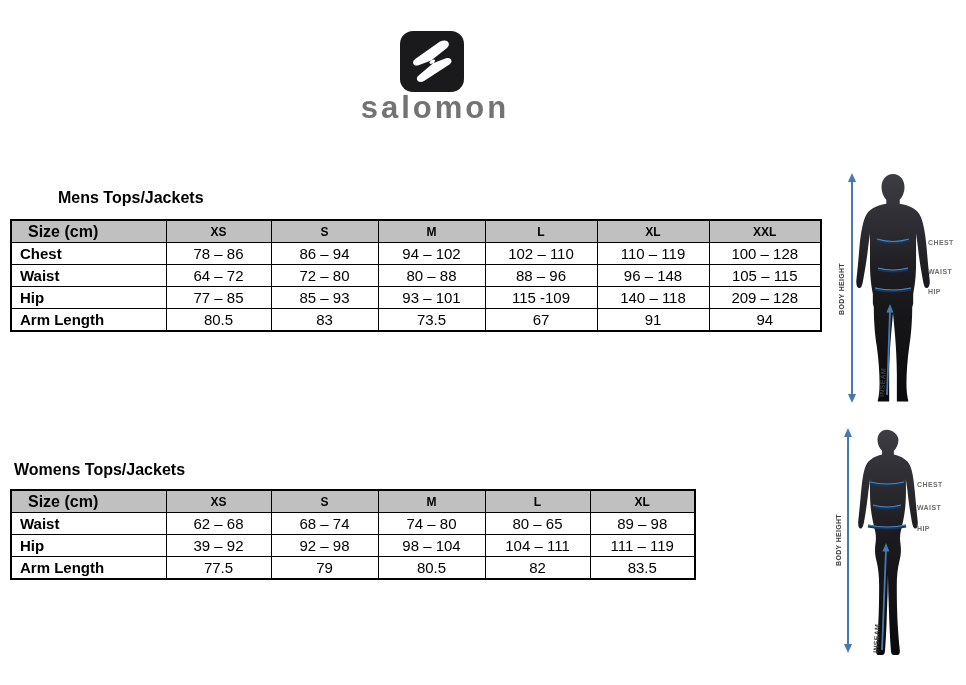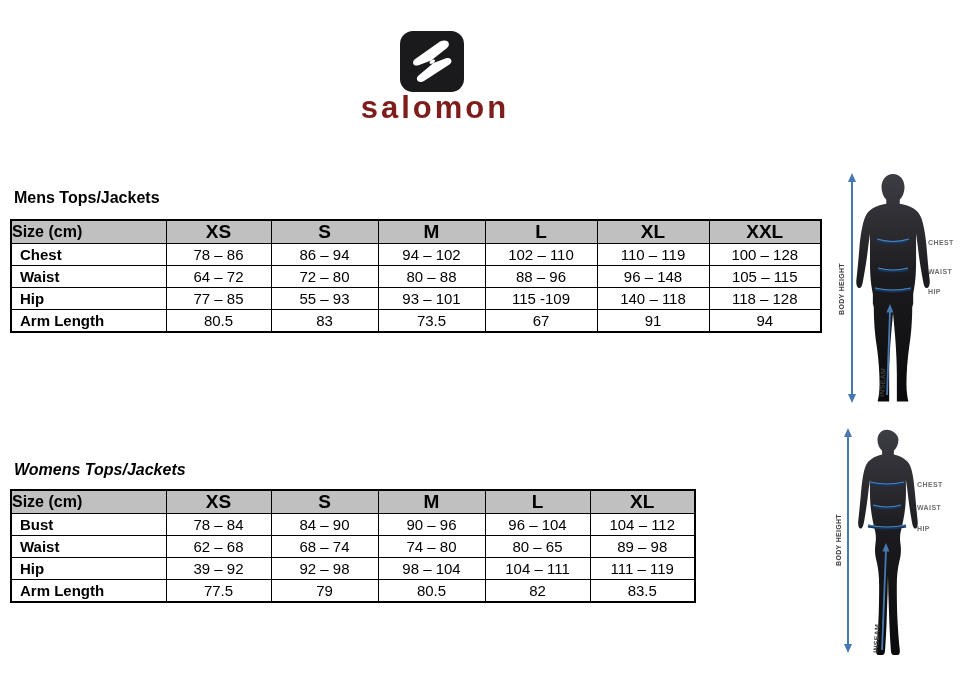--- a/index.html
+++ b/index.html
@@ -4,41 +4,41 @@
 <style>
   html,body{margin:0;padding:0;}
   body{
     width:966px;height:685px;position:relative;background:#ffffff;
     font-family:"Liberation Sans",sans-serif;color:#000;overflow:hidden;
   }
   
   .logo-mark{position:absolute;left:399px;top:30px;width:66px;height:63px;}
   .wordmark{
     position:absolute;left:335px;top:90px;width:200px;text-align:center;
-    font-size:31px;font-weight:bold;letter-spacing:3px;color:#7f1d1d;
+    font-size:31px;font-weight:bold;letter-spacing:3px;color:#737373;
   }
   
   .section-title{
     position:absolute;left:14px;font-size:16px;font-weight:bold;color:#000;
   }
-  #mens-title{top:189px;}
-  #womens-title{top:461px;font-style:italic;}
+  #mens-title{top:189px;margin-left:44px;}
+  #womens-title{top:461px;}
   
   table.size-table{
     position:absolute;left:10px;border-collapse:collapse;table-layout:fixed;
     border:2px solid #000;
   }
   #mens-table{top:219px;width:810px;}
   #womens-table{top:489px;width:684px;}
   .size-table th,.size-table td{
     border:1px solid #000;height:21px;padding:0 2px;
     font-size:15px;text-align:center;vertical-align:middle;white-space:nowrap;
   }
-  .size-table th{background:#c0c0c0;font-weight:bold;font-size:19px;}
-  .size-table th.corner{ text-align:left;padding-left:0;font-size:16px;}
+  .size-table th{background:#c0c0c0;font-weight:bold;font-size:12px;}
+  .size-table th.corner{ text-align:left;padding-left:16px;font-size:16px;}
   .size-table td.row-label{text-align:left;padding-left:8px;font-weight:bold;}
   
   .diagram{position:absolute;}
   #male-diagram{left:833px;top:164px;width:133px;height:258px;}
   #female-diagram{left:833px;top:422px;width:133px;height:261px;}
   .diagram svg{width:100%;height:100%;display:block;}
   .meas-label{font-size:7px;font-weight:bold;fill:#6e6e6e;letter-spacing:.4px;}
   .axis-label{font-size:7px;font-weight:bold;fill:#3f3f3f;letter-spacing:.3px;}
 </style>
 </head>
@@ -88,25 +88,25 @@
     <td>64 – 72</td>
     <td>72 – 80</td>
     <td>80 – 88</td>
     <td>88 – 96</td>
     <td>96 – 148</td>
     <td>105 – 115</td>
   </tr>
   <tr>
     <td class="row-label">Hip</td>
     <td>77 – 85</td>
-    <td>55 – 93</td>
+    <td>85 – 93</td>
     <td>93 – 101</td>
     <td>115 -109</td>
     <td>140 – 118</td>
-    <td>118 – 128</td>
+    <td>209 – 128</td>
   </tr>
   <tr>
     <td class="row-label">Arm Length</td>
     <td>80.5</td>
     <td>83</td>
     <td>73.5</td>
     <td>67</td>
     <td>91</td>
     <td>94</td>
   </tr>
@@ -127,28 +127,20 @@
   <tbody>
       <tr>
     <th class="corner">Size (cm)</th>
     <th>XS</th>
     <th>S</th>
     <th>M</th>
     <th>L</th>
     <th>XL</th>
   </tr>
   <tr>
-    <td class="row-label">Bust</td>
-    <td>78 – 84</td>
-    <td>84 – 90</td>
-    <td>90 – 96</td>
-    <td>96 – 104</td>
-    <td>104 – 112</td>
-  </tr>
-  <tr>
     <td class="row-label">Waist</td>
     <td>62 – 68</td>
     <td>68 – 74</td>
     <td>74 – 80</td>
     <td>80 – 65</td>
     <td>89 – 98</td>
   </tr>
   <tr>
     <td class="row-label">Hip</td>
     <td>39 – 92</td>

